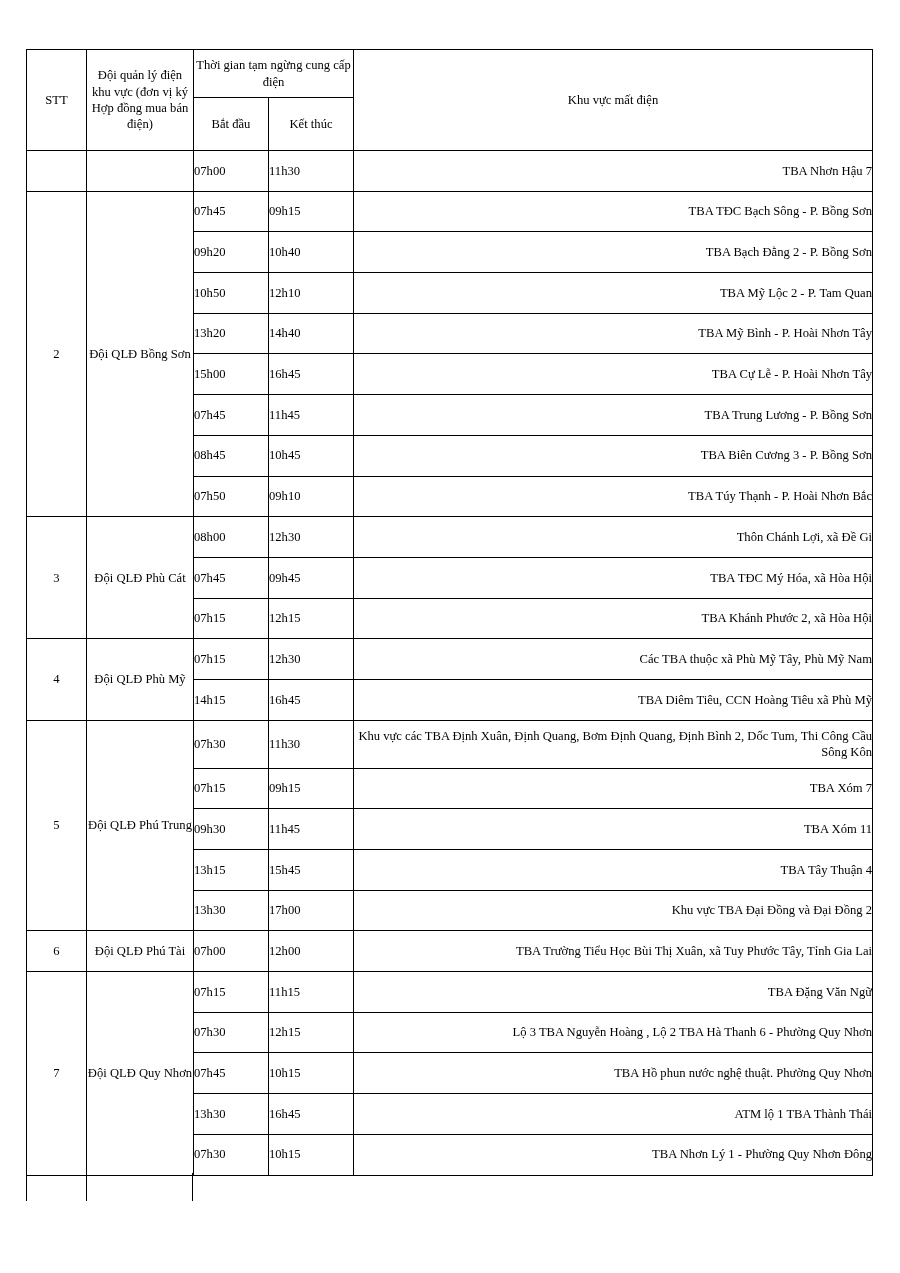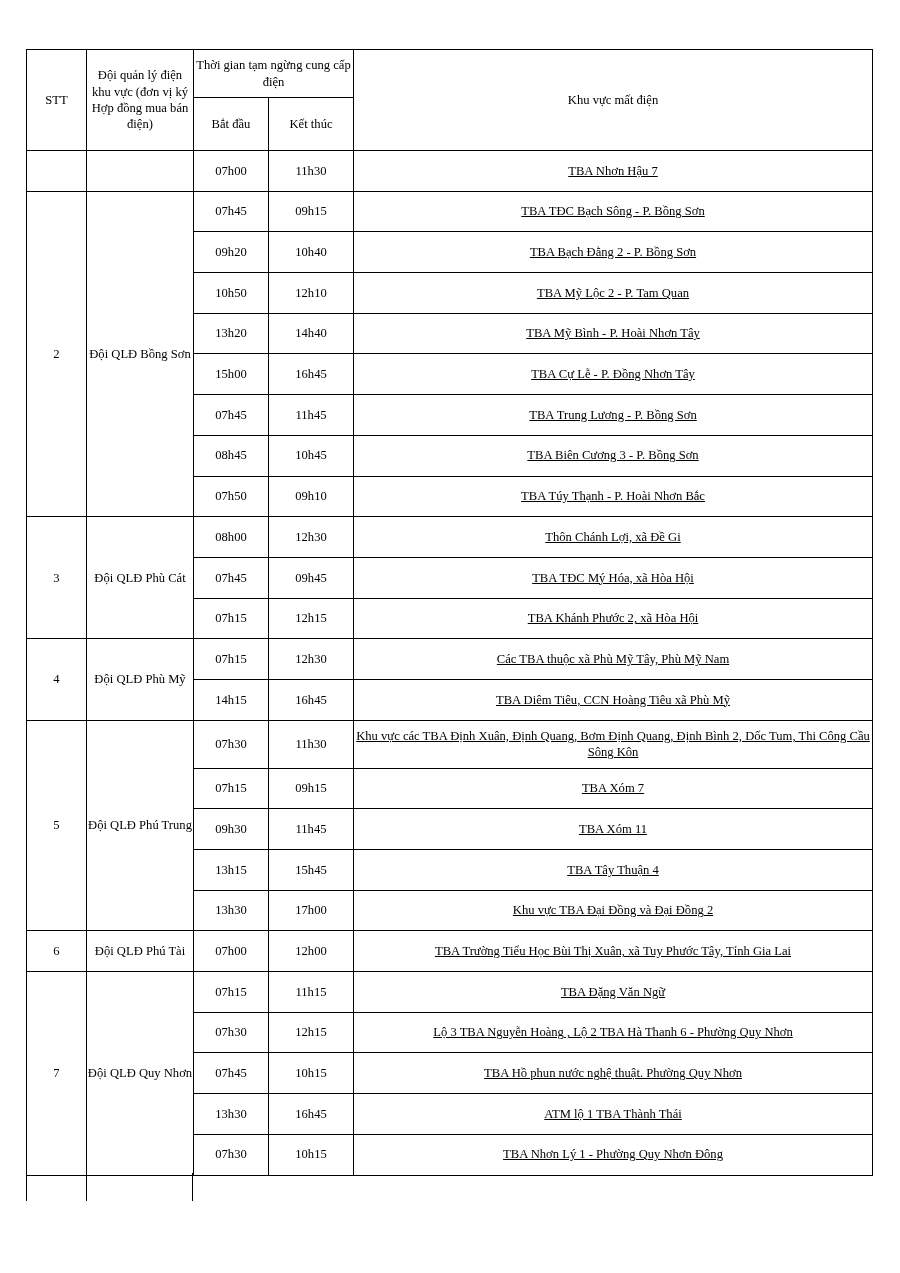--- a/index.html
+++ b/index.html
@@ -48,29 +48,27 @@
   th.h-time{height:47px;}
   th.h-sub{height:52px;}
   th.h-area{height:100px;}
 
   td.stt,td.team{
     text-align:center;
     vertical-align:middle;
     padding:2px 3px;
   }
   td.time{
-    text-align:center;
     vertical-align:middle;
     padding:2px 2px;
   }
   td.area{
-    text-align:center;
+    text-align:right;
     vertical-align:middle;
     padding:4px 0 4px 7px;
-    text-decoration:underline;
   }
   tr.data-row{height:40.7px;}
   tr.tall-row{height:48px;}
 
   
   .stub{
     position:absolute;
     left:26px;
     top:1173px;
     width:167px;
@@ -135,21 +133,21 @@
           <td class="area">TBA Mỹ Lộc 2 - P. Tam Quan</td>
         </tr>
         <tr class="data-row">
           <td class="time">13h20</td>
           <td class="time">14h40</td>
           <td class="area">TBA Mỹ Bình - P. Hoài Nhơn Tây</td>
         </tr>
         <tr class="data-row">
           <td class="time">15h00</td>
           <td class="time">16h45</td>
-          <td class="area">TBA Cự Lễ - P. Đồng Nhơn Tây</td>
+          <td class="area">TBA Cự Lễ - P. Hoài Nhơn Tây</td>
         </tr>
         <tr class="data-row">
           <td class="time">07h45</td>
           <td class="time">11h45</td>
           <td class="area">TBA Trung Lương - P. Bồng Sơn</td>
         </tr>
         <tr class="data-row">
           <td class="time">08h45</td>
           <td class="time">10h45</td>
           <td class="area">TBA Biên Cương 3 - P. Bồng Sơn</td>

